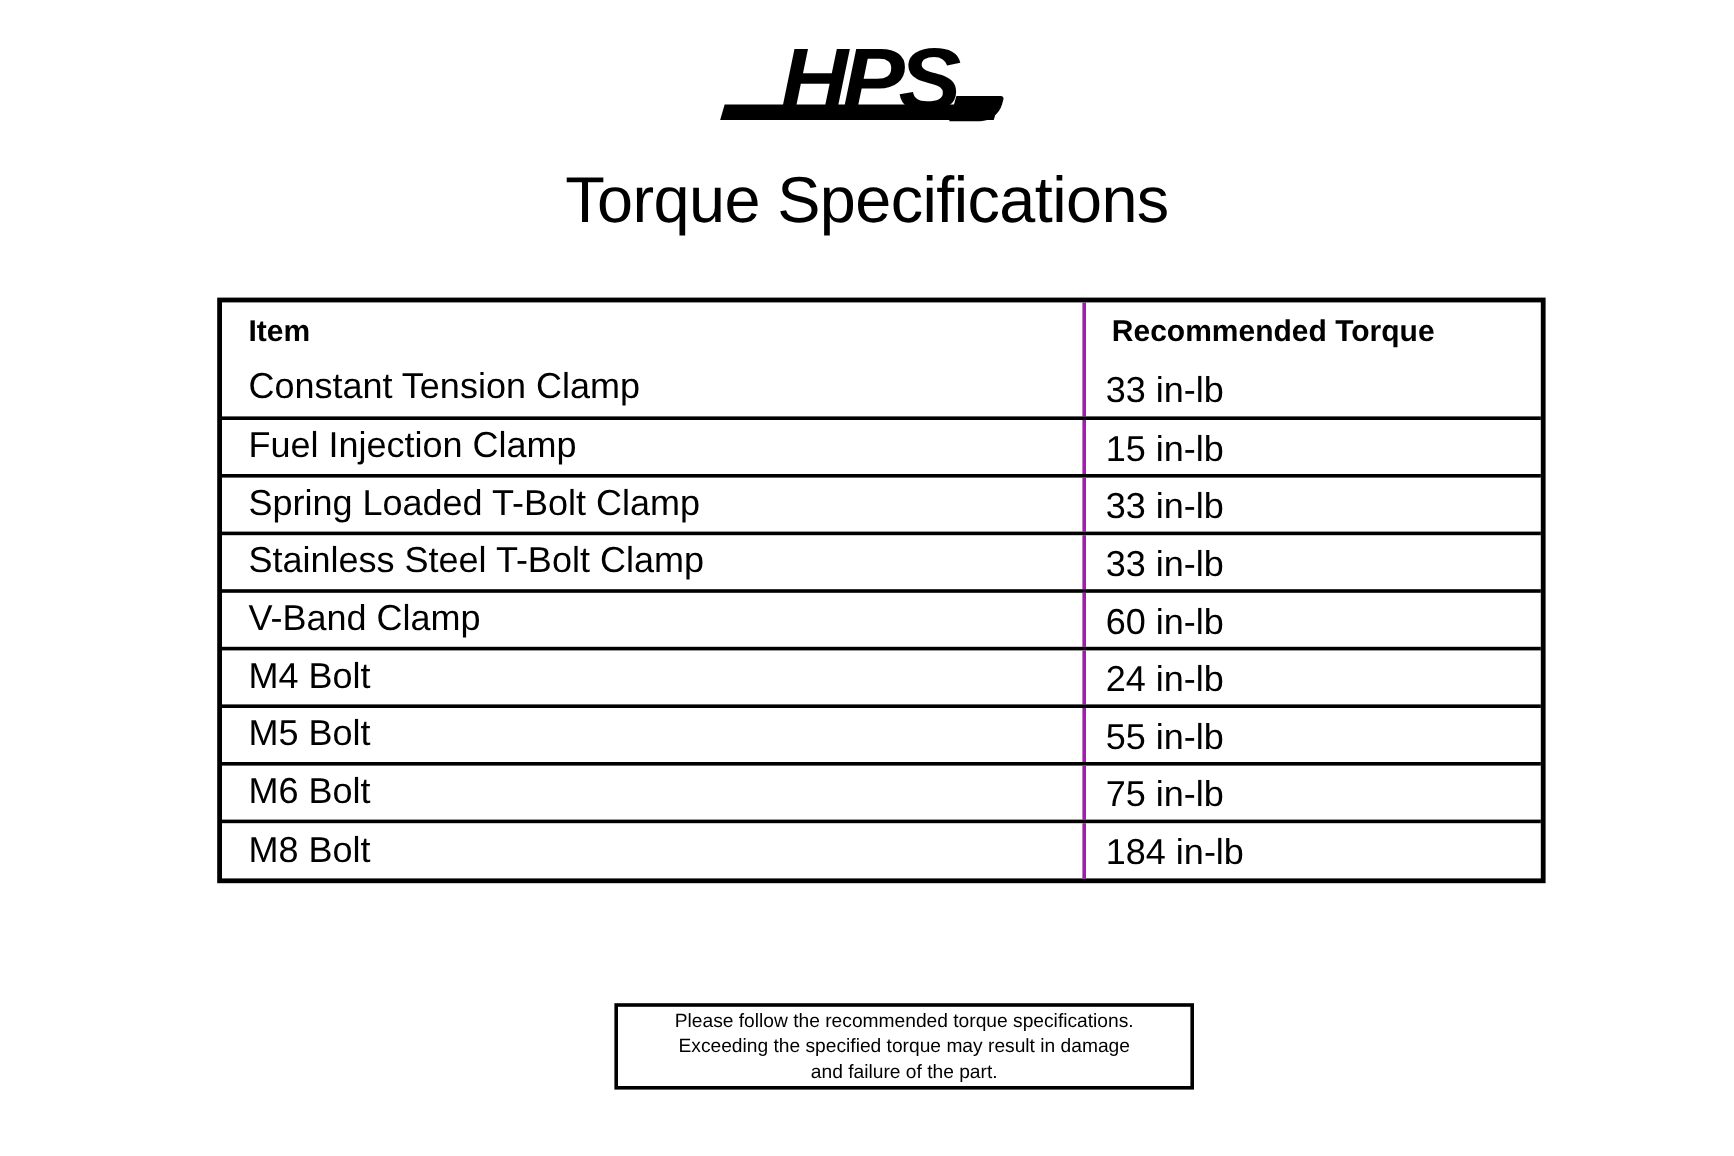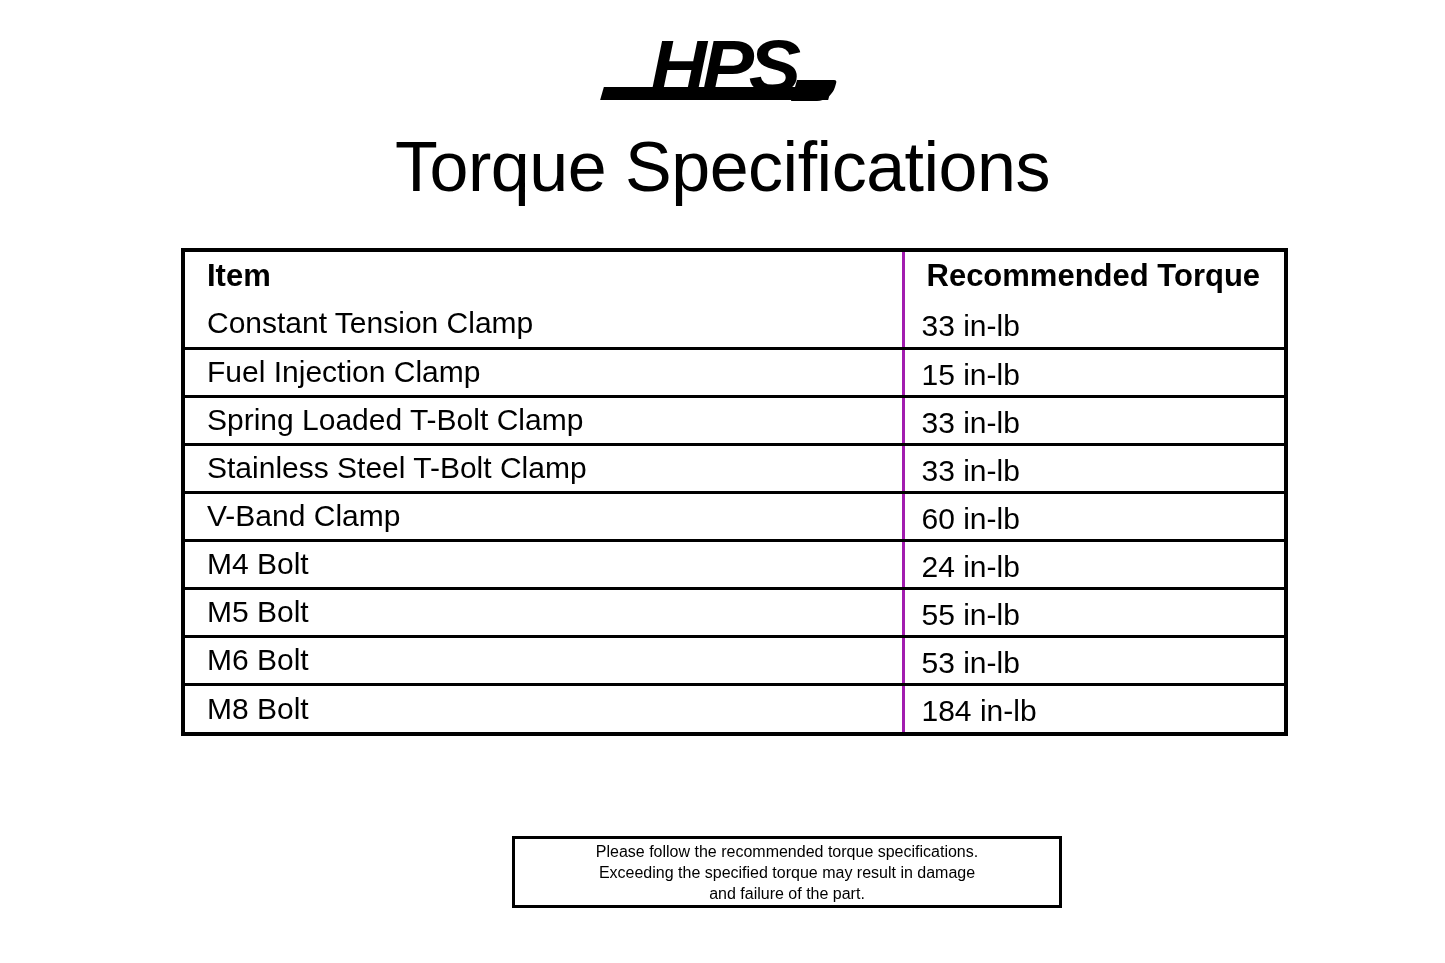--- a/index.html
+++ b/index.html
@@ -68,21 +68,21 @@
     transform: skewX(-16deg);
   }
 
   
   .page-title {
     position: absolute;
     left: 0;
     top: 133px;
     width: 1445px;
     text-align: center;
-    font-size: 70px;
+    font-size: 54px;
     font-weight: 400;
     line-height: 68px;
     letter-spacing: -0.5px;
   }
 
   
   .spec-table {
     position: absolute;
     left: 181px;
     top: 248px;
@@ -107,41 +107,41 @@
     vertical-align: middle;
     font-size: 30px;
     font-weight: 400;
     line-height: 30px;
     white-space: nowrap;
     overflow: hidden;
     border-bottom: 3px solid #000000;
   }
   .spec-table th {
     font-weight: bold;
-    font-size: 31px;
+    font-size: 25px;
   }
   .spec-table td.col-torque,
   .spec-table th.col-torque {
     border-left: 3px solid #a21caf;
   }
   .spec-table td.col-torque {
     padding-left: 17px;
     padding-top: 5px;
   }
   .spec-table tr:last-child th,
   .spec-table tr:last-child td {
     border-bottom: none;
   }
 
   
   .note-box {
     position: absolute;
     left: 512px;
     top: 836px;
-    width: 550px;
+    width: 483px;
     height: 72px;
     border: 3px solid #000000;
     background: #ffffff;
     display: flex;
     flex-direction: column;
     align-items: center;
     justify-content: center;
     padding: 0 10px;
   }
   .note-line {
@@ -200,21 +200,21 @@
       <tr>
         <td class="col-item">M4 Bolt</td>
         <td class="col-torque">24 in-lb</td>
       </tr>
       <tr>
         <td class="col-item">M5 Bolt</td>
         <td class="col-torque">55 in-lb</td>
       </tr>
       <tr>
         <td class="col-item">M6 Bolt</td>
-        <td class="col-torque">53 in-lb</td>
+        <td class="col-torque">75 in-lb</td>
       </tr>
       <tr>
         <td class="col-item">M8 Bolt</td>
         <td class="col-torque">184 in-lb</td>
       </tr>
     </tbody>
   </table>
 </div>
 
 <div class="note-box">

